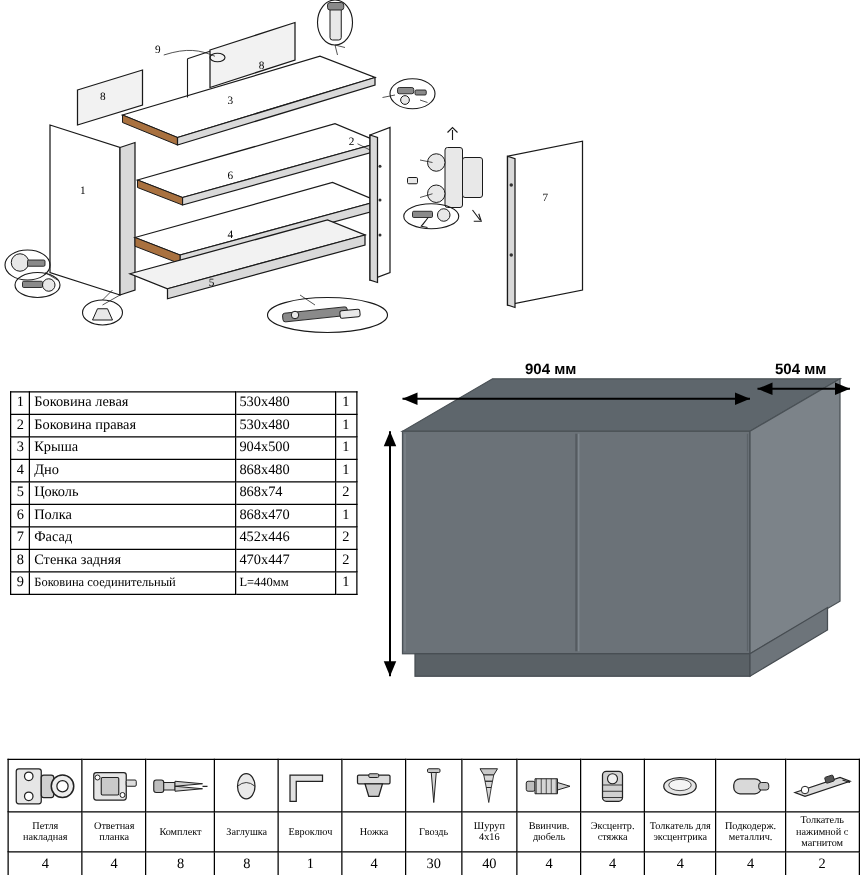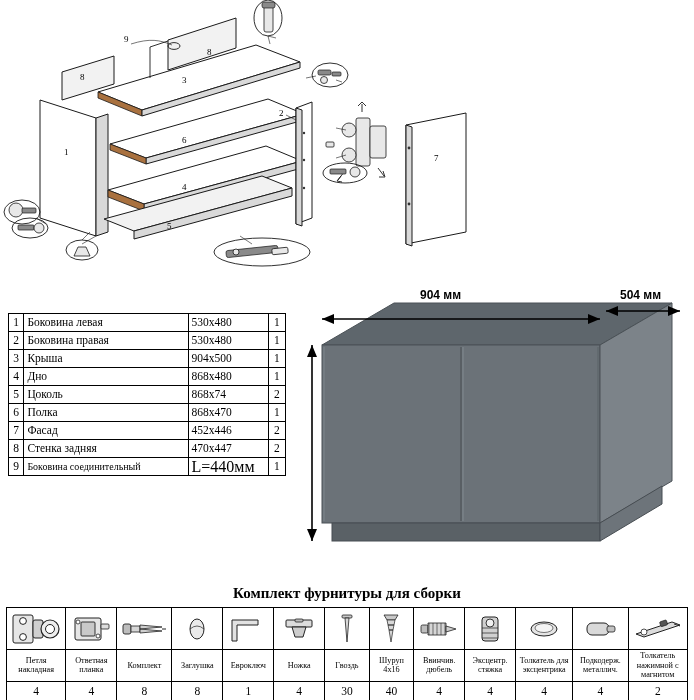--- a/index.html
+++ b/index.html
@@ -31,21 +31,21 @@
     padding: 0px 3px;
     height: 17.3px;
     line-height: 17px;
     white-space: nowrap;
   }
   .parts-table td.num { width: 15px; text-align:center; }
   .parts-table td.name { width: 160px; text-align:left;font-family:Liberation Serif, serif; }
   .parts-table td.dim { width: 78px; text-align:left; }
   .parts-table td.qty { width: 17px; text-align:center; }
   .parts-table tr.small td.name { font-size: 10px; }
-  .parts-table tr.small td.dim { font-size: 16px; }
+  .parts-table tr.small td.dim { font-size: 10px; }
 
   
   .cabinet { position:absolute; left:300px; top:285px; width:394px; height:285px; }
 
   
   .kit-title {
     position:absolute; left:0; top:585px; width:694px;
     text-align:center; font-size:15px; font-weight:bold;
     font-family: "Liberation Serif", serif;
   }
@@ -312,21 +312,20 @@
       <polygon points="380,26 368,21 368,31" fill="#000"></polygon>
       <text class="dimtxt" x="320" y="14">504 мм</text>
 
       <line class="dimline" x1="12" y1="60" x2="12" y2="256"></line>
       <polygon points="12,60 7,72 17,72" fill="#000"></polygon>
       <polygon points="12,256 7,244 17,244" fill="#000"></polygon>
       <text class="dimtxt" x="-106" y="-2" transform="rotate(-90)">546 мм</text>
     </svg>
   </div>
 
-  <div class="kit-title">Комплект фурнитуры для сборки</div>
 
   <table class="kit">
     <colgroup>
       <col style="width:56px">
         <col style="width:48px">
         <col style="width:52px">
         <col style="width:48px">
       <col style="width:48px">
         <col style="width:48px">
         <col style="width:42px">

